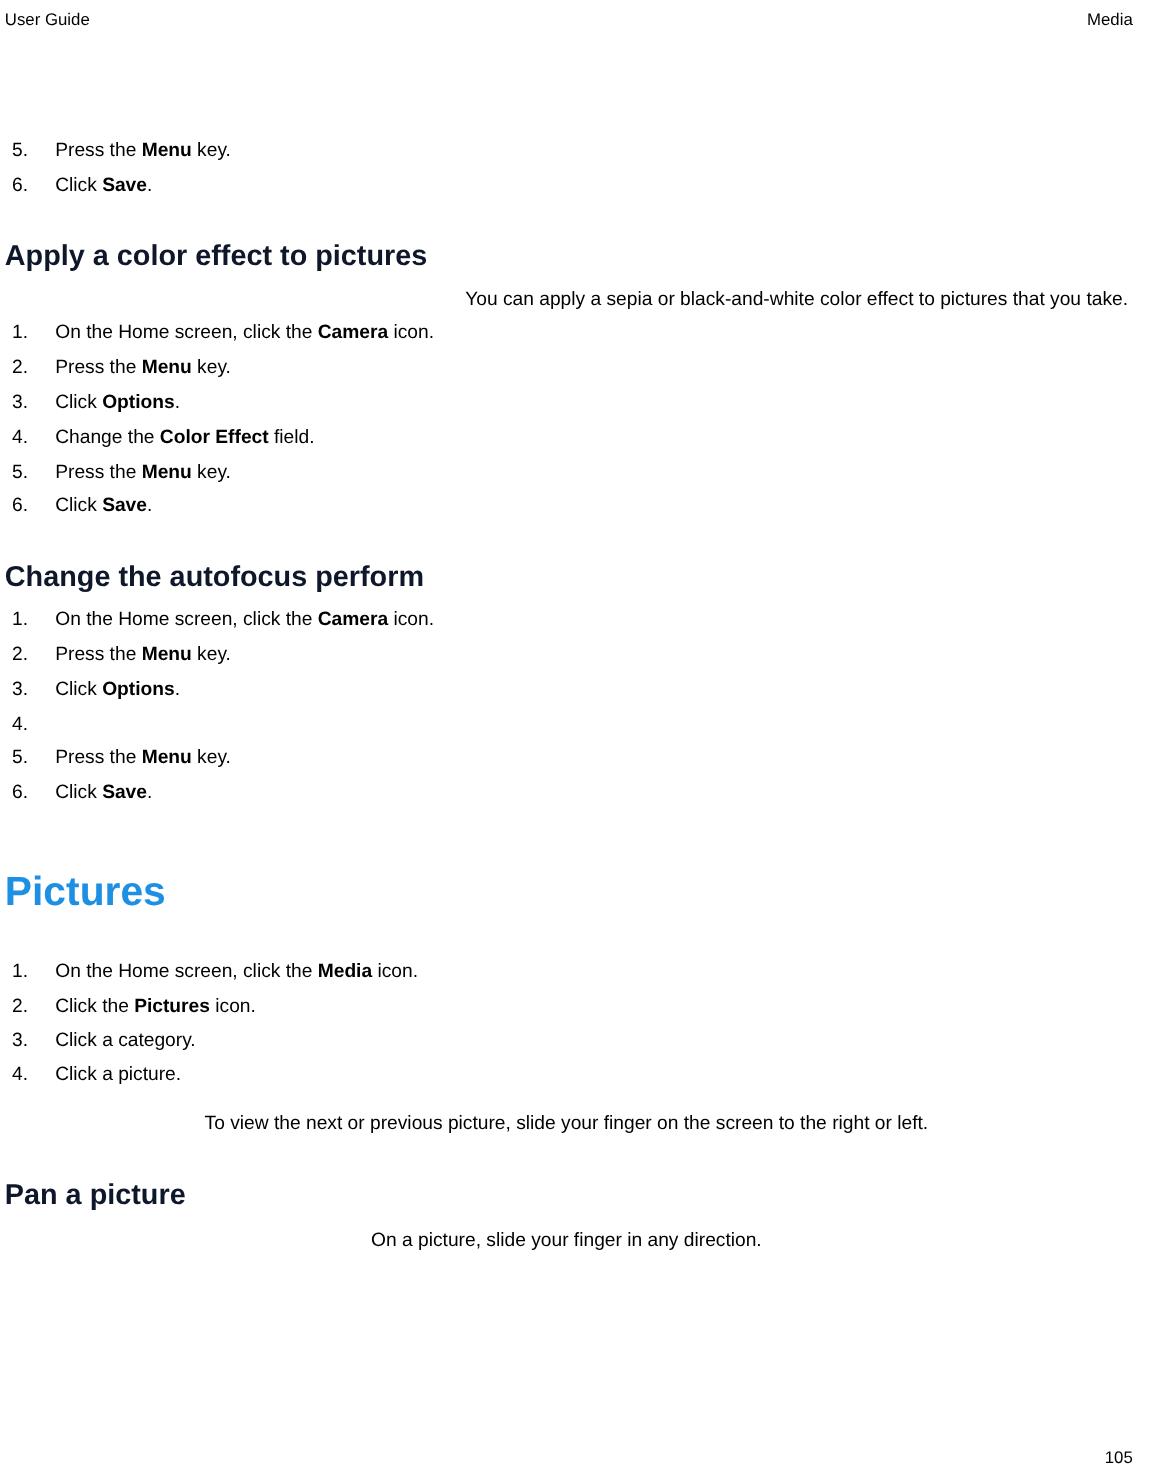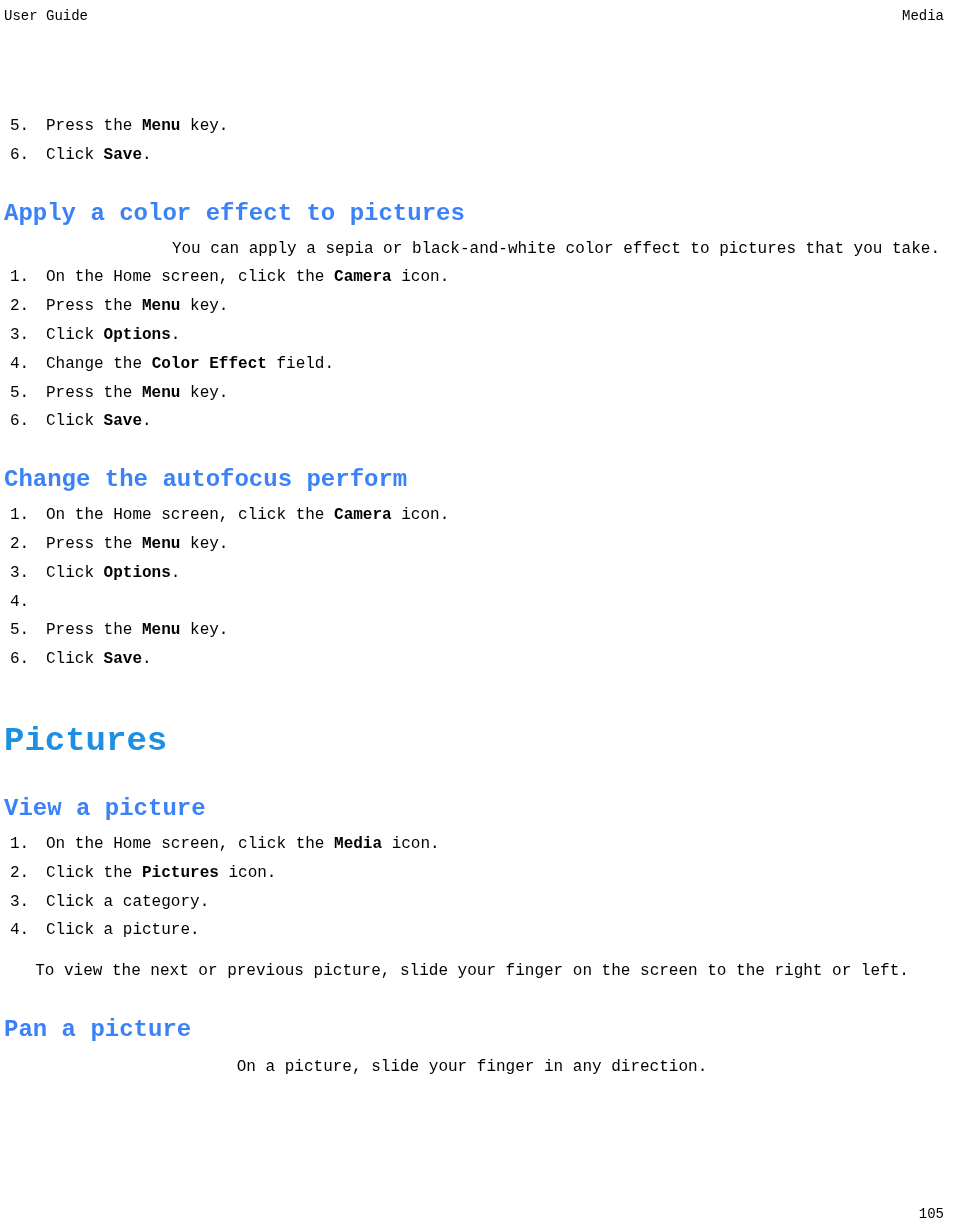--- a/index.html
+++ b/index.html
@@ -8,21 +8,20 @@
       font-family: -apple-system, "Segoe UI", "Helvetica Neue", Arial, sans-serif;
       color: #000;
       background: #fff;
       width: 974px;
     }
     .page {
       position: relative;
       width: 948px;
       min-height: 1228px;
       box-sizing: border-box;
-      font-family: Liberation Mono, monospace;
     }
     .header-left {
       position: absolute;
       top: 8px;
       left: 4px;
       font-size: 14px;
     }
     .header-right {
       position: absolute;
       top: 8px;
@@ -41,21 +40,21 @@
     h1 {
       font-size: 34px;
       font-weight: 700;
       color: #1e90e4;
       margin: 50px 0 35px 0;
     }
     h2 {
       font-size: 24px;
       font-weight: 700;
       margin: 32px 0 10px 0;
-      color: #3b82f6;
+      color: #0f172a;
     }
     p, li, .intro, .note {
       font-size: 16px;
       line-height: 1.55;
     }
     .intro {
       margin: 6px 0 4px 0;
       text-align: right;
     }
     .note {
@@ -153,21 +152,20 @@
           <li>
             <span class="num">6.</span>
             <span class="step">Click <b>Save</b>.</span>
           </li>
         </ol>
       </div>
 
     <h1>Pictures</h1>
 
     <div id="pic-sections">
-        <h2>View a picture</h2>
         <ol>
           <li>
             <span class="num">1.</span>
             <span class="step">On the Home screen, click the <b>Media</b> icon.</span>
           </li>
           <li>
             <span class="num">2.</span>
             <span class="step">Click the <b>Pictures</b> icon.</span>
           </li>
           <li>

